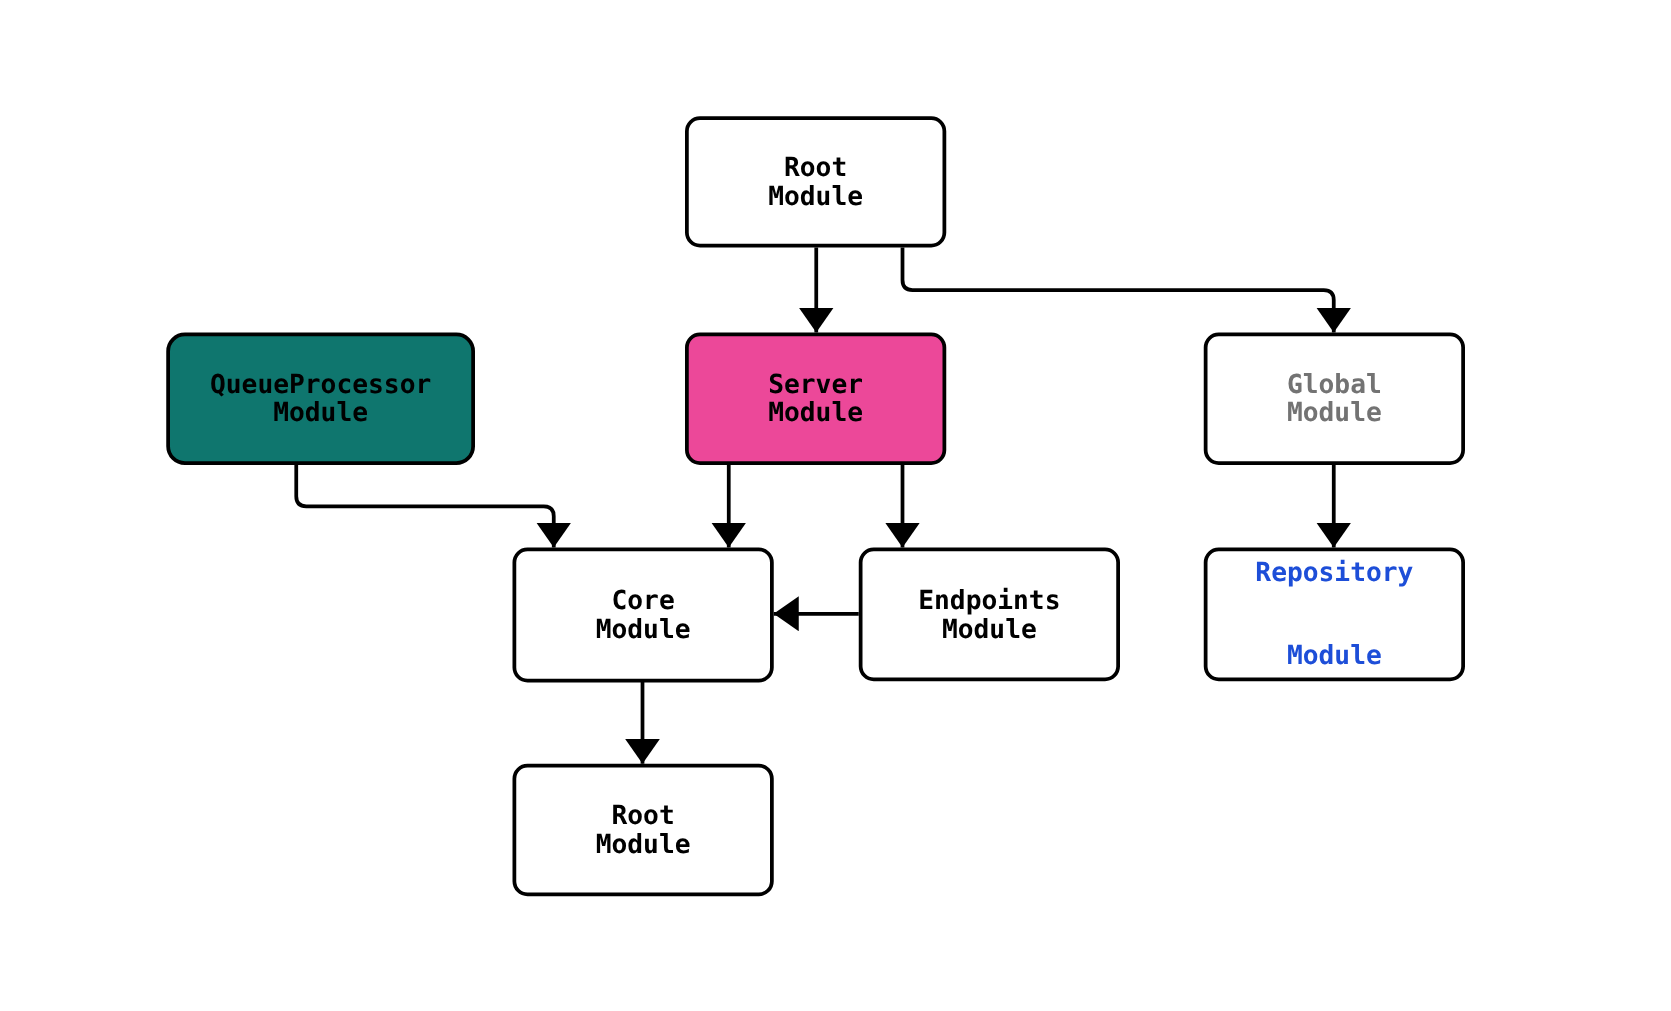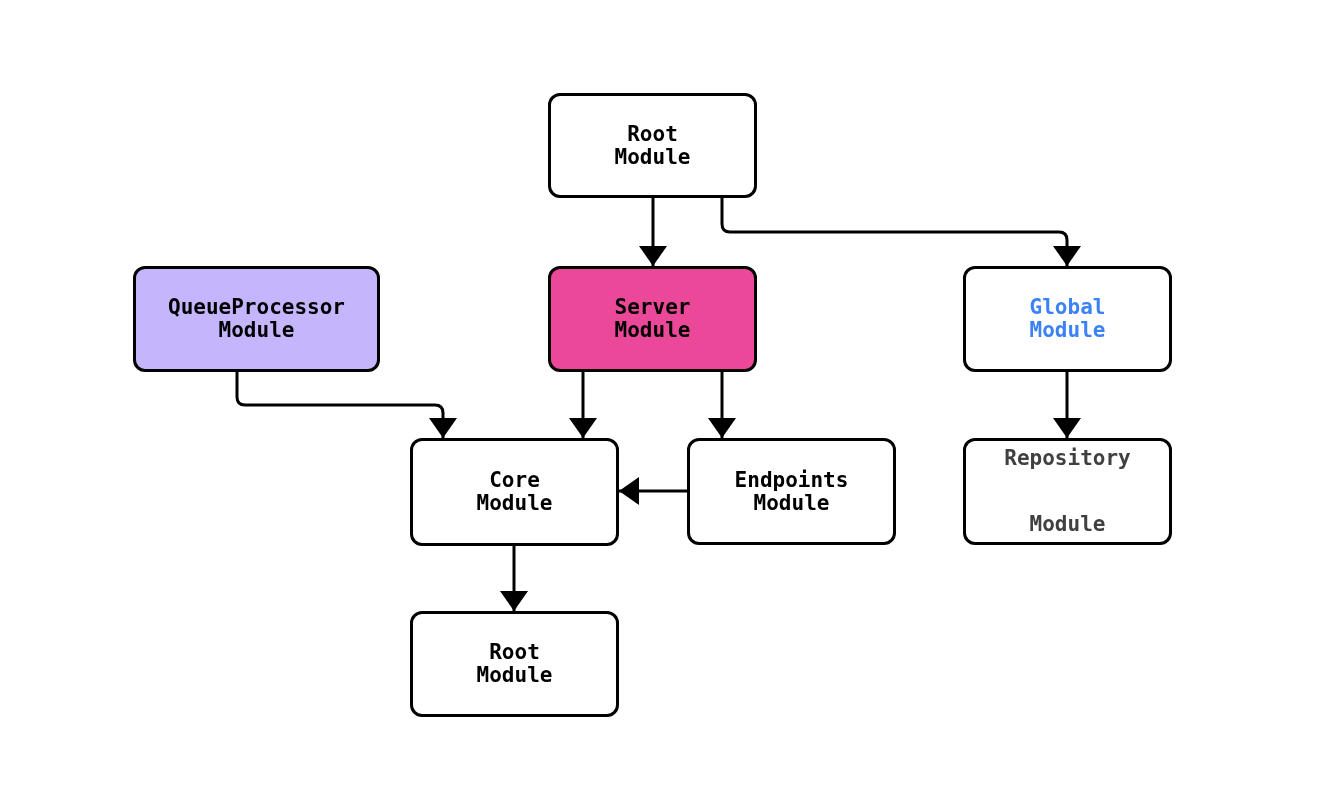--- a/index.html
+++ b/index.html
@@ -61,41 +61,41 @@
       <path d="M722,372 L722,438" fill="none" stroke="#000000" stroke-width="3" marker-end="url(#arrowhead)"></path>
       <path d="M687,491 L619,491" fill="none" stroke="#000000" stroke-width="3" marker-end="url(#arrowhead)"></path>
       <path d="M1067,372 L1067,438" fill="none" stroke="#000000" stroke-width="3" marker-end="url(#arrowhead)"></path>
       <path d="M514,545 L514,611" fill="none" stroke="#000000" stroke-width="3" marker-end="url(#arrowhead)"></path>
     </svg>
 
 <div class="node" style="left: 548px; top: 93px; width: 209px; height: 105px; background: rgb(255, 255, 255); border-color: rgb(0, 0, 0); color: rgb(0, 0, 0);">
       <span>Root</span>
       <span>Module</span>
     </div>
-    <div class="node" style="left: 133px; top: 266px; width: 247px; height: 106px; background: #c4b5fd; border-color: rgb(0, 0, 0); color: rgb(0, 0, 0);">
+    <div class="node" style="left: 133px; top: 266px; width: 247px; height: 106px; background: #0f766e; border-color: rgb(0, 0, 0); color: rgb(0, 0, 0); border-radius: 15px;">
       <span>QueueProcessor</span>
       <span>Module</span>
     </div>
     <div class="node" style="left: 548px; top: 266px; width: 209px; height: 106px; background: #ec4899; border-color: rgb(0, 0, 0); color: rgb(0, 0, 0);">
       <span>Server</span>
       <span>Module</span>
     </div>
-    <div class="node" style="left: 963px; top: 266px; width: 209px; height: 106px; background: rgb(255, 255, 255); border-color: rgb(0, 0, 0); color: #3b82f6;">
+    <div class="node" style="left: 963px; top: 266px; width: 209px; height: 106px; background: rgb(255, 255, 255); border-color: rgb(0, 0, 0); color: #737373;">
       <span>Global</span>
       <span>Module</span>
     </div>
     <div class="node" style="left: 410px; top: 438px; width: 209px; height: 108px; background: rgb(255, 255, 255); border-color: rgb(0, 0, 0); color: rgb(0, 0, 0);">
       <span>Core</span>
       <span>Module</span>
     </div>
     <div class="node" style="left: 687px; top: 438px; width: 209px; height: 107px; background: rgb(255, 255, 255); border-color: rgb(0, 0, 0); color: rgb(0, 0, 0);">
       <span>Endpoints</span>
       <span>Module</span>
     </div>
-    <div class="node" style="left: 963px; top: 438px; width: 209px; height: 107px; background: rgb(255, 255, 255); border-color: rgb(0, 0, 0); color: #404040; gap: 43px;">
+    <div class="node" style="left: 963px; top: 438px; width: 209px; height: 107px; background: rgb(255, 255, 255); border-color: rgb(0, 0, 0); color: #1d4ed8; gap: 43px;">
       <span>Repository</span>
       <span>Module</span>
     </div>
     <div class="node" style="left: 410px; top: 611px; width: 209px; height: 106px; background: rgb(255, 255, 255); border-color: rgb(0, 0, 0); color: rgb(0, 0, 0);">
       <span>Root</span>
       <span>Module</span>
     </div>
   </div>
 
 </body></html>

